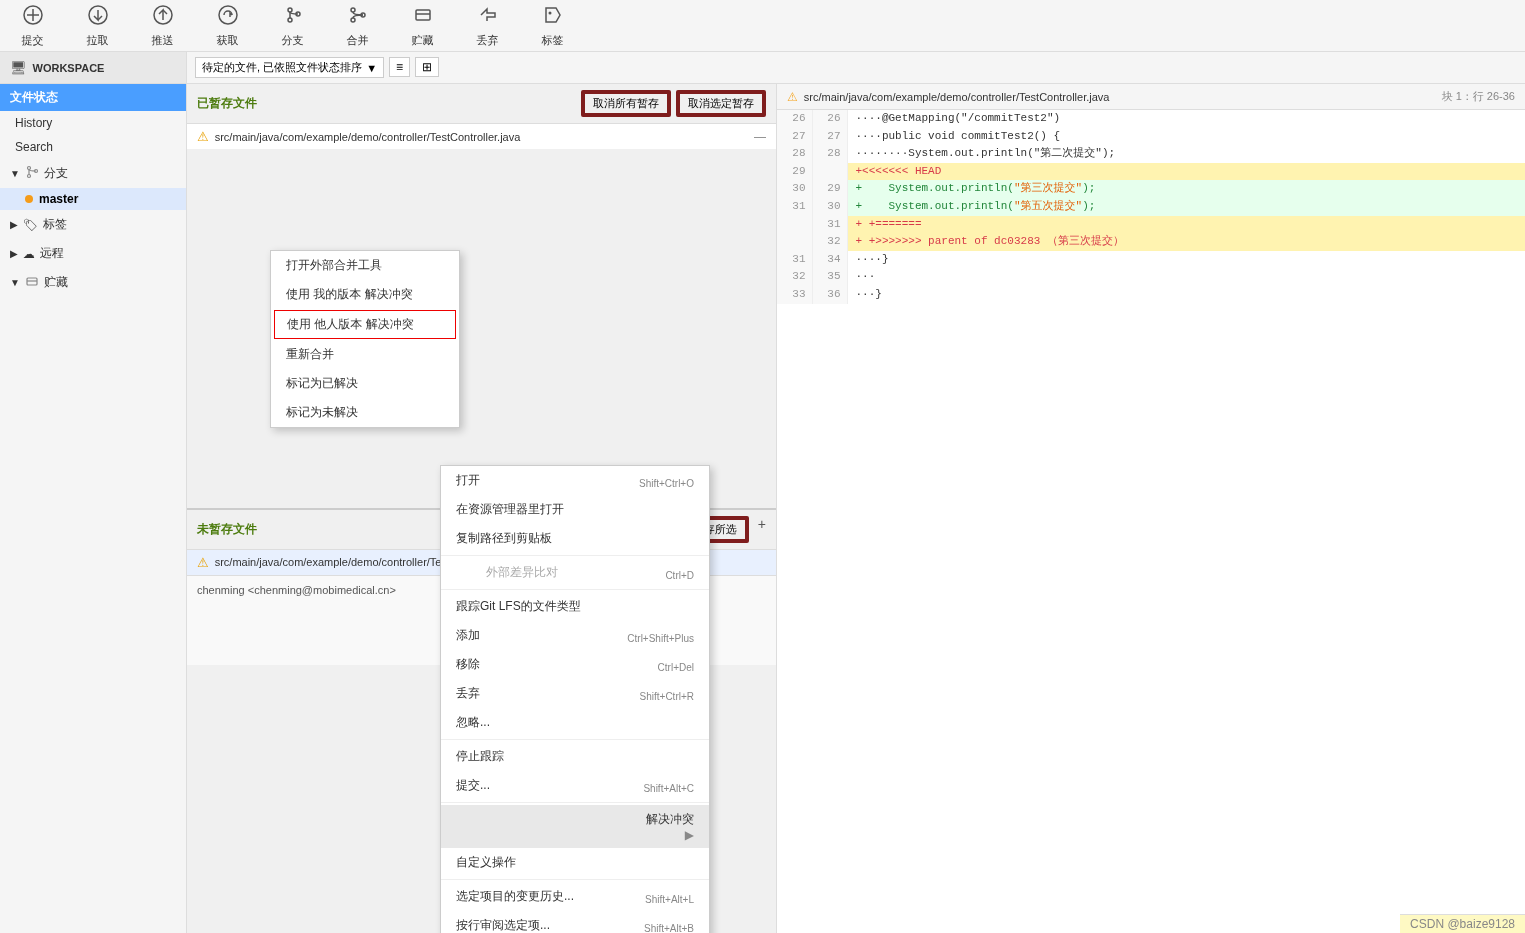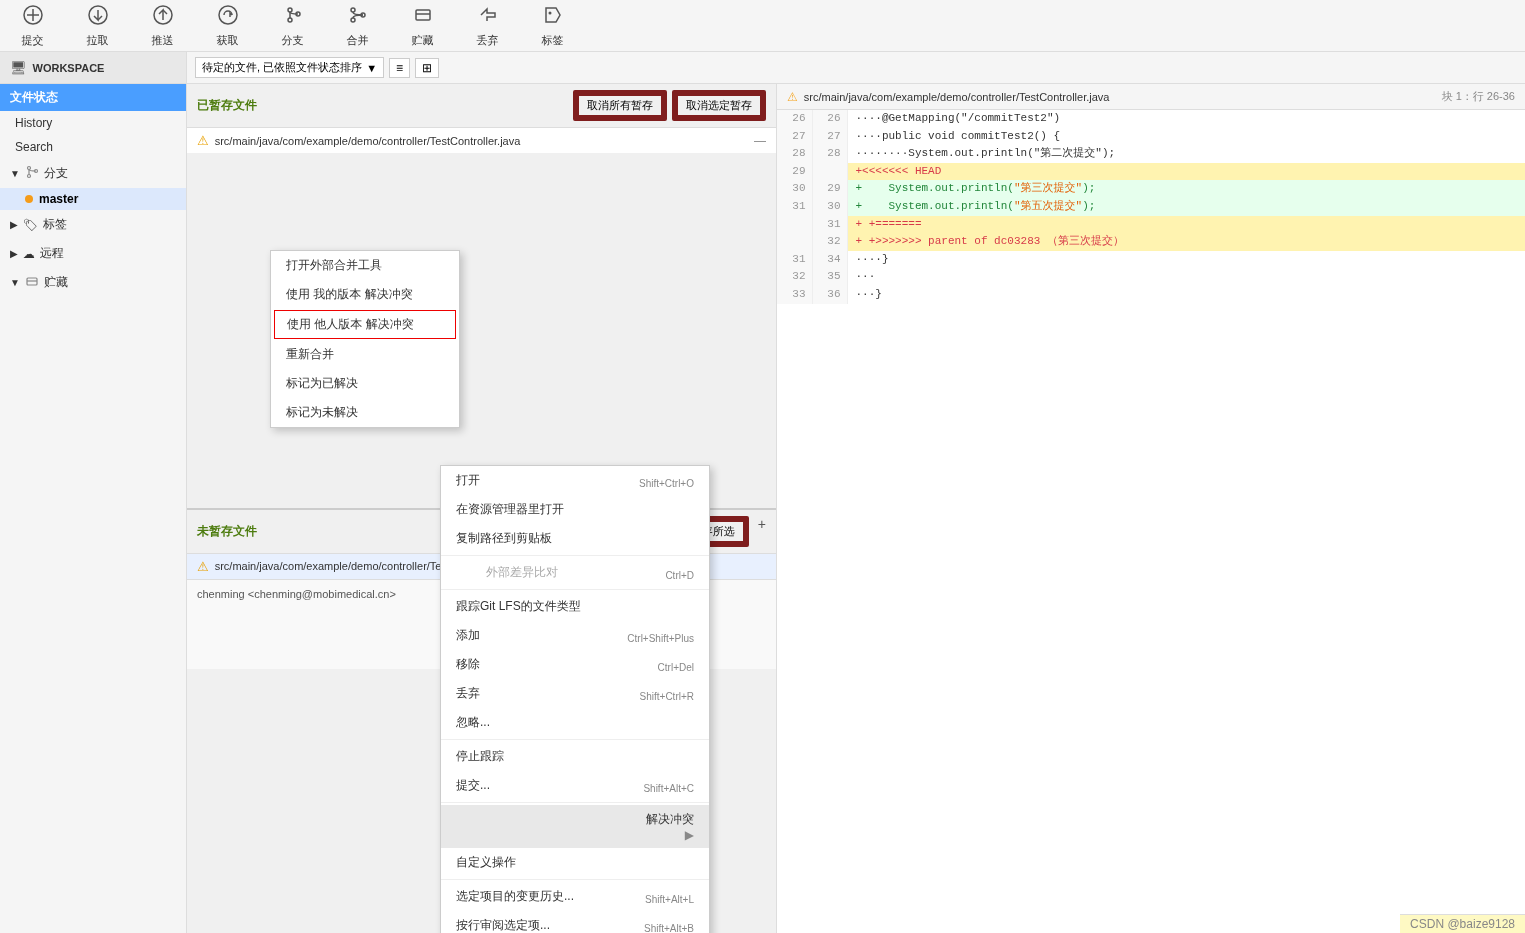--- a/index.html
+++ b/index.html
@@ -42,21 +42,21 @@
       padding: 4px 25px; display: flex; align-items: center; gap: 6px; cursor: pointer;
       background: #dce8fc;
     }
     .branch-dot { width: 8px; height: 8px; border-radius: 50%; background: #f59c1a; display: inline-block; }
 
     
     .content-area { flex: 1; display: flex; flex-direction: column; overflow: hidden; }
 
     
     .file-status-bar {
-      display: flex; align-items: center; gap: 5px; padding: 5px 8px;
+      display: flex; align-items: flex-start; gap: 5px; padding: 5px 8px;
       background: #f5f5f5; border-bottom: 1px solid #ddd;
     }
     .sort-dropdown {
       border: 1px solid #ccc; background: white; padding: 2px 6px; font-size: 11px;
       cursor: pointer; display: flex; align-items: center; gap: 4px;
     }
     .icon-btn { border: 1px solid #ccc; background: white; padding: 2px 6px; cursor: pointer; font-size: 12px; }
 
     
     .split-pane { display: flex; flex: 1; overflow: hidden; }
@@ -67,21 +67,21 @@
     
     .staged-section { display: flex; flex-direction: column; flex: 1; border-bottom: 2px solid #ccc; max-height: 430px; }
     .staged-header {
       display: flex; align-items: center; justify-content: space-between;
       padding: 6px 10px; background: #f0f0f0; border-bottom: 1px solid #ddd;
     }
     .staged-title { font-size: 12px; font-weight: bold; color: #4d7c0f; }
     .header-buttons { display: flex; gap: 5px; }
     .action-btn {
       padding: 2px 8px; font-size: 11px; background: #f0f0f0;
-      border: 6px solid #7f1d1d; cursor: pointer; border-radius: 2px;
+      border: 4px solid #7f1d1d; cursor: pointer; border-radius: 2px;
     }
 
     .file-item {
       display: flex; align-items: center; padding: 5px 10px; gap: 6px;
       cursor: pointer; background: white;
     }
     .file-warning { color: #e8a000; font-size: 13px; }
     .file-path { font-size: 11px; color: #333; flex: 1; }
     .collapse-btn { color: #888; cursor: pointer; margin-left: auto; }
 

